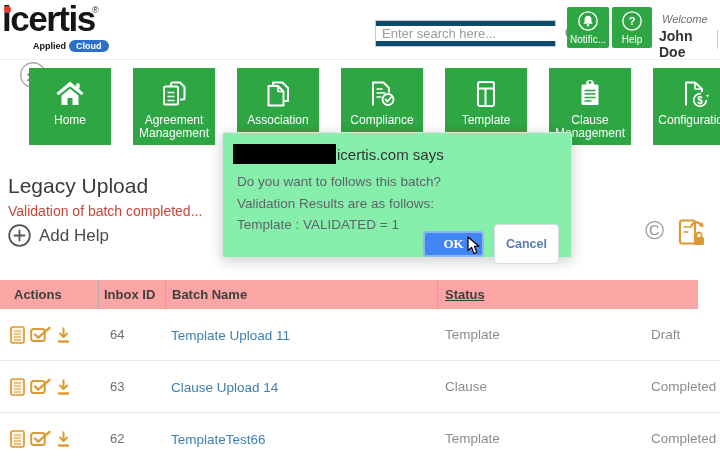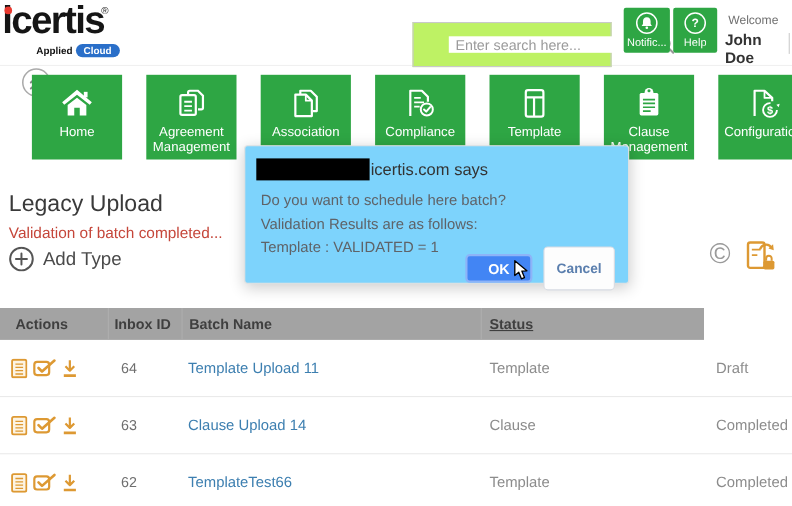--- a/index.html
+++ b/index.html
@@ -8,75 +8,75 @@
 
   
   .header { position:absolute; left:0; top:0; width:720px; height:60px; background:#fff; border-bottom:1px solid #f0f0f0; }
   .logo-text { position:absolute; left:2px; top:1px; font-size:35px; line-height:35px; font-weight:bold; letter-spacing:-1.5px; color:#151515; }
   .logo-dot { position:absolute; left:4px; top:6px; width:7px; height:7px; border-radius:50%; background:#e8392f; }
   .logo-reg { position:absolute; left:92px; top:5px; font-size:9px; color:#222; }
   .logo-tagline { position:absolute; left:33px; top:40px; display:flex; align-items:center; gap:3px; }
   .tagline-word { font-size:9px; font-weight:bold; color:#111; }
   .cloud-pill { font-size:9px; font-weight:bold; color:#fff; background:#2a6fc9; border-radius:8px; padding:1px 7px; }
 
-  .search-box { position:absolute; left:375px; top:20px; width:181px; height:41px; border:1px solid #c9c9c9; background:#bef264; display:flex; align-items:center;padding-left:32px; }
+  .search-box { position:absolute; left:375px; top:20px; width:181px; height:27px; border:1px solid #c9c9c9; background:#0c4a6e; display:flex; align-items:center; }
   .search-box input { flex:1; border:none; outline:none; padding:0 6px; font-size:13px; color:#555; font-family:"Liberation Sans", sans-serif; }
   .search-box input::placeholder { color:#9b9b9b; }
   .search-glyph { width:18px; height:18px; margin-right:5px; flex:none; }
 
   .hdr-btn { position:absolute; top:7px; height:41px; background:#2EA644; border:none; border-radius:2px; color:#fff; display:flex; flex-direction:column; align-items:center; justify-content:space-between; padding:3px 1px 3px; cursor:pointer; font-family:"Liberation Sans", sans-serif; }
   .btn-notif { left:567px; width:42px; }
   .btn-help { left:612px; width:40px; }
   .hdr-btn .lbl { font-size:10px; line-height:11px; white-space:nowrap; overflow:hidden; max-width:40px; }
 
   .welcome-box { position:absolute; left:659px; top:13px; cursor:pointer; }
-  .welcome-txt { font-size:11px; color:#707070; padding-left:3px; }
+  .welcome-txt { font-size:11px; color:#707070; padding-left:3px;font-style:italic; }
   .user-txt { font-size:14px; font-weight:bold; color:#333; margin-top:3px; }
   .hdr-divider { position:absolute; left:717px; top:30px; width:1px; height:19px; background:#ccc; }
 
   
   .collapse-btn { position:absolute; left:19px; top:61px; width:28px; height:28px; background:transparent; border:none; padding:0; cursor:pointer; }
   .tile { position:absolute; top:68px; width:82px; height:77px; background:#2EA644; color:#fff; display:flex; flex-direction:column; align-items:center; cursor:pointer; }
   .tile svg { margin-top:9px; flex:none; }
   .tile .tile-lbl { margin-top:3px; font-size:12px; line-height:13px; text-align:center; width:80px; }
 
   
   .page-title { position:absolute; left:8px; top:174px; font-size:21px; color:#3a3a3a; }
   .status-msg { position:absolute; left:8px; top:203px; font-size:14px; color:#c5463a; }
   .add-batch { position:absolute; left:8px; top:224px; display:flex; align-items:center; gap:8px; cursor:pointer; }
   .add-batch-lbl { font-size:17px; color:#4a4a4a; }
   .copyright-glyph { position:absolute; left:645px; top:217px; font-size:26px; line-height:26px; color:#9a9a9a; cursor:pointer; }
   .export-icon { position:absolute; left:678px; top:217px; cursor:pointer; }
 
   
   .grid-cols { display:grid; grid-template-columns:98px 67px 272px 207px 76px; align-items:center; }
-  .table-header { position:absolute; left:0; top:280px; width:640px; height:29px; background:#a3a3a3; font-size:13px; font-weight:bold; color:#3f3f3f; }
+  .table-header { position:absolute; left:0; top:280px; width:698px; height:29px; background:#fca5a5; font-size:13px; font-weight:bold; color:#3f3f3f; }
   .th { height:29px; display:flex; align-items:center; }
   .th + .th { border-left:1px solid #aeaeae; }
   .th-actions { padding-left:14px; } .th-inbox { padding-left:5px; } .th-batch { padding-left:6px; }
   .th-type { padding-left:8px; } .th-status { padding-left:7px;text-decoration:underline; }
 
   .table-body { position:absolute; left:0; top:309px; width:720px; }
   .row { height:52px; border-bottom:1px solid #eaeaea; }
   .cell-actions { display:flex; align-items:center; gap:5px; padding-left:10px; }
   .cell-actions .act { background:none; border:none; padding:0; cursor:pointer; display:flex; }
   .cell-inbox { padding-left:12px; font-size:13px; color:#6e6e6e; }
   .cell-batch { padding-left:6px; }
   .batch-link { font-size:13.5px; color:#3D7FB0; text-decoration:none; cursor:pointer; }
   .cell-type, .cell-status { font-size:13.5px; color:#8c8c8c; }
   .cell-type { padding-left:8px; } .cell-status { padding-left:7px; }
 
   
-  .dialog { position:absolute; left:222px; top:132px; width:350px; height:126px; background:#7dd3fc; border:1px solid #e2e2e2; border-radius:3px; box-shadow:0 3px 14px rgba(0,0,0,0.2); z-index:50; }
+  .dialog { position:absolute; left:222px; top:132px; width:350px; height:126px; background:#86efac; border:1px solid #e2e2e2; border-radius:3px; box-shadow:0 3px 14px rgba(0,0,0,0.2); z-index:50; }
   .dialog-title-row { display:flex; align-items:center; margin:11px 14px 0 10px; }
   .redaction { width:103px; height:20px; background:#000; flex:none; }
   .dialog-title { font-size:15px; color:#333; margin-left:1px; white-space:nowrap; }
   .dialog-body { margin:7px 14px 0; font-size:13.5px; color:#5f6368; line-height:21.5px; }
   .dialog-actions { position:absolute; right:12px; top:91px; display:flex; align-items:center; gap:10px; }
-  .btn-ok { width:61px; height:26px; background:#4285f4; border:2px solid #8db4f8; border-radius:4px; color:#fff; font-size:13px; font-weight:bold; cursor:pointer; font-family:Liberation Sans, sans-serif; }
+  .btn-ok { width:61px; height:26px; background:#4285f4; border:2px solid #8db4f8; border-radius:4px; color:#fff; font-size:13px; font-weight:bold; cursor:pointer; font-family:Liberation Serif, serif; }
   .btn-cancel { height:40px; padding:0 11px; background:#fdfdfd; border:1px solid #d8dce3; border-radius:4px; color:#5b7fae; font-size:12.5px; font-weight:bold; cursor:pointer; font-family:"Liberation Sans", sans-serif; }
 
   .cursor { position:absolute; left:466px; top:236px; z-index:60; pointer-events:none; }
 </style>
 </head>
 <body>
 
 <div class="app">
 
   <div class="header">
@@ -204,21 +204,21 @@
   </div>
 
   <div class="page-title">Legacy Upload</div>
   <div class="status-msg">Validation of batch completed...</div>
 
   <div class="add-batch">
     <svg width="23" height="23" viewBox="0 0 23 23">
       <circle cx="11.5" cy="11.5" r="10.3" fill="none" stroke="#555" stroke-width="1.8"></circle>
       <path d="M11.5 6.5 v10 M6.5 11.5 h10" stroke="#555" stroke-width="1.8" stroke-linecap="round"></path>
     </svg>
-    <span class="add-batch-lbl">Add Type</span>
+    <span class="add-batch-lbl">Add Help</span>
   </div>
 
   <div class="copyright-glyph">©</div>
 
   <div class="export-icon">
     <svg width="28" height="30" viewBox="0 0 28 30">
       <rect x="2" y="3.5" width="15" height="23" rx="2" fill="none" stroke="#DD9933" stroke-width="2.2"></rect>
       <path d="M5.5 10 h8 M5.5 15 h5" stroke="#DD9933" stroke-width="1.6"></path>
       <path d="M13 9.5 C15 4.5 21 4 23.5 8.5" fill="none" stroke="#DD9933" stroke-width="2.2"></path>
       <path d="M24.8 5 l0.6 5.4 -4.8 -1.6 z" fill="#DD9933"></path>
@@ -320,21 +320,21 @@
       <div class="cell-status">Completed</div>
     </div>
   </div>
 
   <div class="dialog">
     <div class="dialog-title-row">
       <span class="redaction"></span>
       <span class="dialog-title">icertis.com says</span>
     </div>
     <div class="dialog-body">
-      <div>Do you want to schedule here batch?</div>
+      <div>Do you want to follows this batch?</div>
       <div>Validation Results are as follows:</div>
       <div>Template : VALIDATED = 1</div>
     </div>
     <div class="dialog-actions">
       <button class="btn-ok">OK</button>
       <button class="btn-cancel">Cancel</button>
     </div>
   </div>
 
   <div class="cursor">

